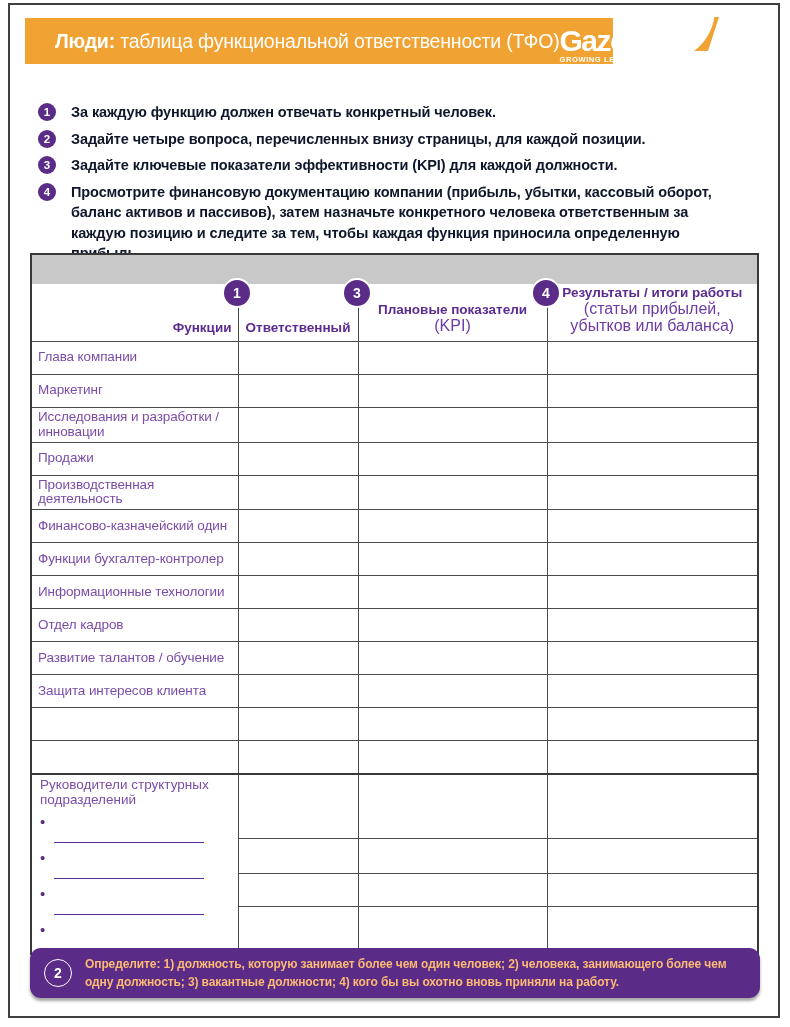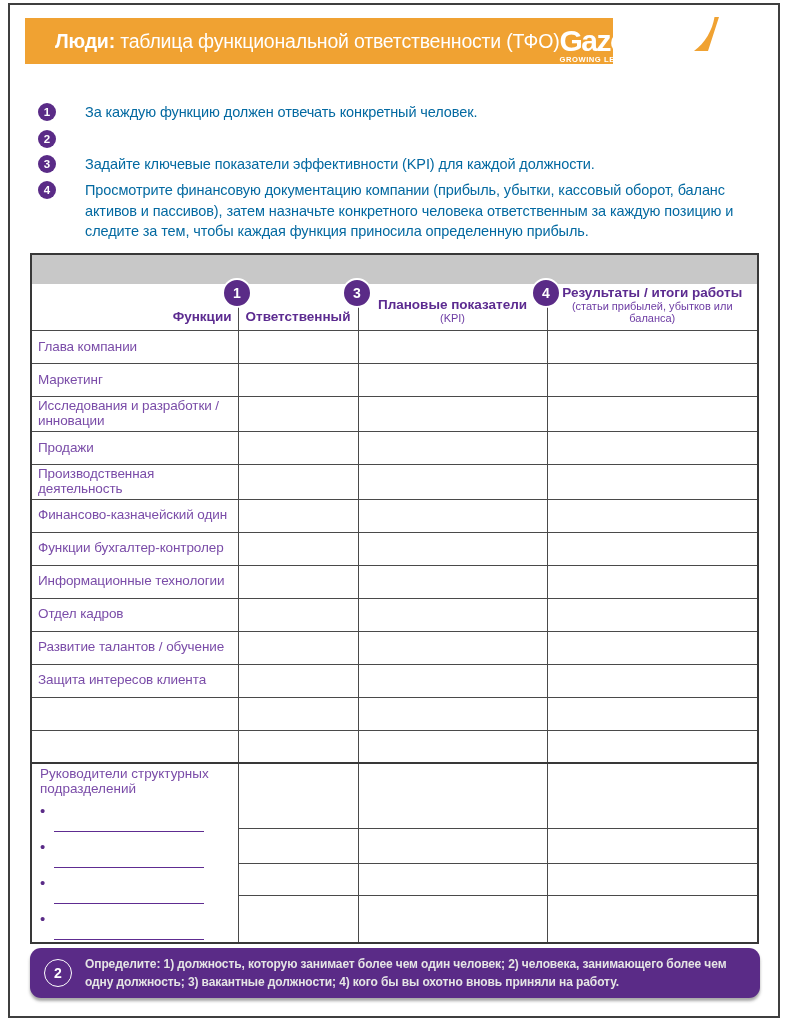--- a/index.html
+++ b/index.html
@@ -26,33 +26,33 @@
   .logo-tag{color:#fff;font-size:7.6px;font-weight:bold;letter-spacing:0.55px;
     text-transform:uppercase;margin-top:2px;}
   
   .instructions{position:absolute;left:38px;top:102px;width:700px;}
   .instr-item{display:flex;align-items:flex-start;margin-bottom:6px;}
   .num-dot{
     flex:0 0 18px;width:18px;height:18px;border-radius:50%;background:#5A2B87;
     color:#fff;font-size:11.5px;font-weight:bold;display:flex;align-items:center;
     justify-content:center;margin-top:1px;
   }
-  .instr-text{color:#0369a1;font-size:14.5px;line-height:1.42;margin-left:29px;letter-spacing:-0.1px;}
+  .instr-text{color:#0f172a;font-size:14.5px;line-height:1.42;margin-left:15px;letter-spacing:-0.1px;font-weight:bold;}
   
   .tfo-wrap{position:absolute;left:30px;top:253px;}
   table.tfo{border-collapse:collapse;table-layout:fixed;width:727px;}
   table.tfo td{border:1px solid #4a4a4a;box-sizing:border-box;padding:2px 6px;}
   table.tfo{border:2px solid #383838;}
   td.gray-band{height:30px;background:#C8C8C8;border-bottom-style:hidden;padding:0;}
   tr.head-row td{border-top-style:hidden;height:45px;vertical-align:bottom;
     color:#5C2B90;font-weight:bold;font-size:13.5px;line-height:1.06;padding-bottom:6px;}
   td.h-funcs{text-align:right;padding-left:8px;}
   td.h-center{text-align:center;}
   td.h-results{vertical-align:middle;text-align:center;padding-top:4px;}
-  .h-sub{display:block;font-weight:normal;font-size:11px;color:#6C3BA3;line-height:1.05;margin-top:1px;}
+  .h-sub{display:block;font-weight:normal;font-size:16px;color:#6C3BA3;line-height:1.05;margin-top:1px;}
   tr.body-row td{height:33px;}
   td.label-cell{color:#7A4CA8;font-size:13.5px;line-height:1.1;vertical-align:middle;letter-spacing:-0.1px;}
   td.blank-cell{background:#fff;}
   tr.group-first td{border-top:2px solid #383838;padding-left:8px;}
   tr.group-first td{height:64px;}
   tr.group-r2 td{height:34px;}
   tr.group-r3 td{height:32px;}
   tr.group-r4 td{height:47px;}
   td.group-cell{vertical-align:top;color:#7A4CA8;font-size:13.5px;line-height:1.12;padding-top:6px;padding-left:8px;}
   .bullet-item{margin-top:9px;}
@@ -68,21 +68,21 @@
   
   .footer-bar{
     position:absolute;left:30px;top:948px;width:730px;height:50px;background:#5A2B87;
     border-radius:11px;display:flex;align-items:center;
     box-shadow:0 3px 3px rgba(60,60,60,0.45);box-sizing:border-box;padding:0 18px 0 14px;
   }
   .footer-circle{
     flex:0 0 26px;width:26px;height:26px;border-radius:50%;border:1.5px solid #fff;
     color:#fff;font-size:14px;font-weight:bold;display:flex;align-items:center;justify-content:center;
   }
-  .footer-text{color:#e5e5e5;font-size:12px;font-weight:bold;line-height:1.5;margin-left:13px;letter-spacing:-0.1px;}
+  .footer-text{color:#fdba74;font-size:12px;font-weight:bold;line-height:1.5;margin-left:13px;letter-spacing:-0.1px;}
 </style>
 </head>
 <body>
 
 <div class="page-border"></div>
 
 <div class="banner">
   <div class="banner-title"><b>Люди:</b><span> таблица функциональной ответственности (ТФО)</span></div>
   <div class="logo">
     <div class="logo-top">
@@ -98,20 +98,21 @@
   </div>
 </div>
 
 <div class="instructions" id="instructions">
     <div class="instr-item">
       <div class="num-dot">1</div>
       <div class="instr-text">За каждую функцию должен отвечать конкретный человек.</div>
     </div>
     <div class="instr-item">
       <div class="num-dot">2</div>
+      <div class="instr-text">Задайте четыре вопроса, перечисленных внизу страницы, для каждой позиции.</div>
     </div>
     <div class="instr-item">
       <div class="num-dot">3</div>
       <div class="instr-text">Задайте ключевые показатели эффективности (KPI) для каждой должности.</div>
     </div>
     <div class="instr-item">
       <div class="num-dot">4</div>
       <div class="instr-text">Просмотрите финансовую документацию компании (прибыль, убытки, кассовый оборот, баланс активов и пассивов), затем назначьте конкретного человека ответственным за каждую позицию и следите за тем, чтобы каждая функция приносила определенную прибыль.</div>
     </div>
   </div>

